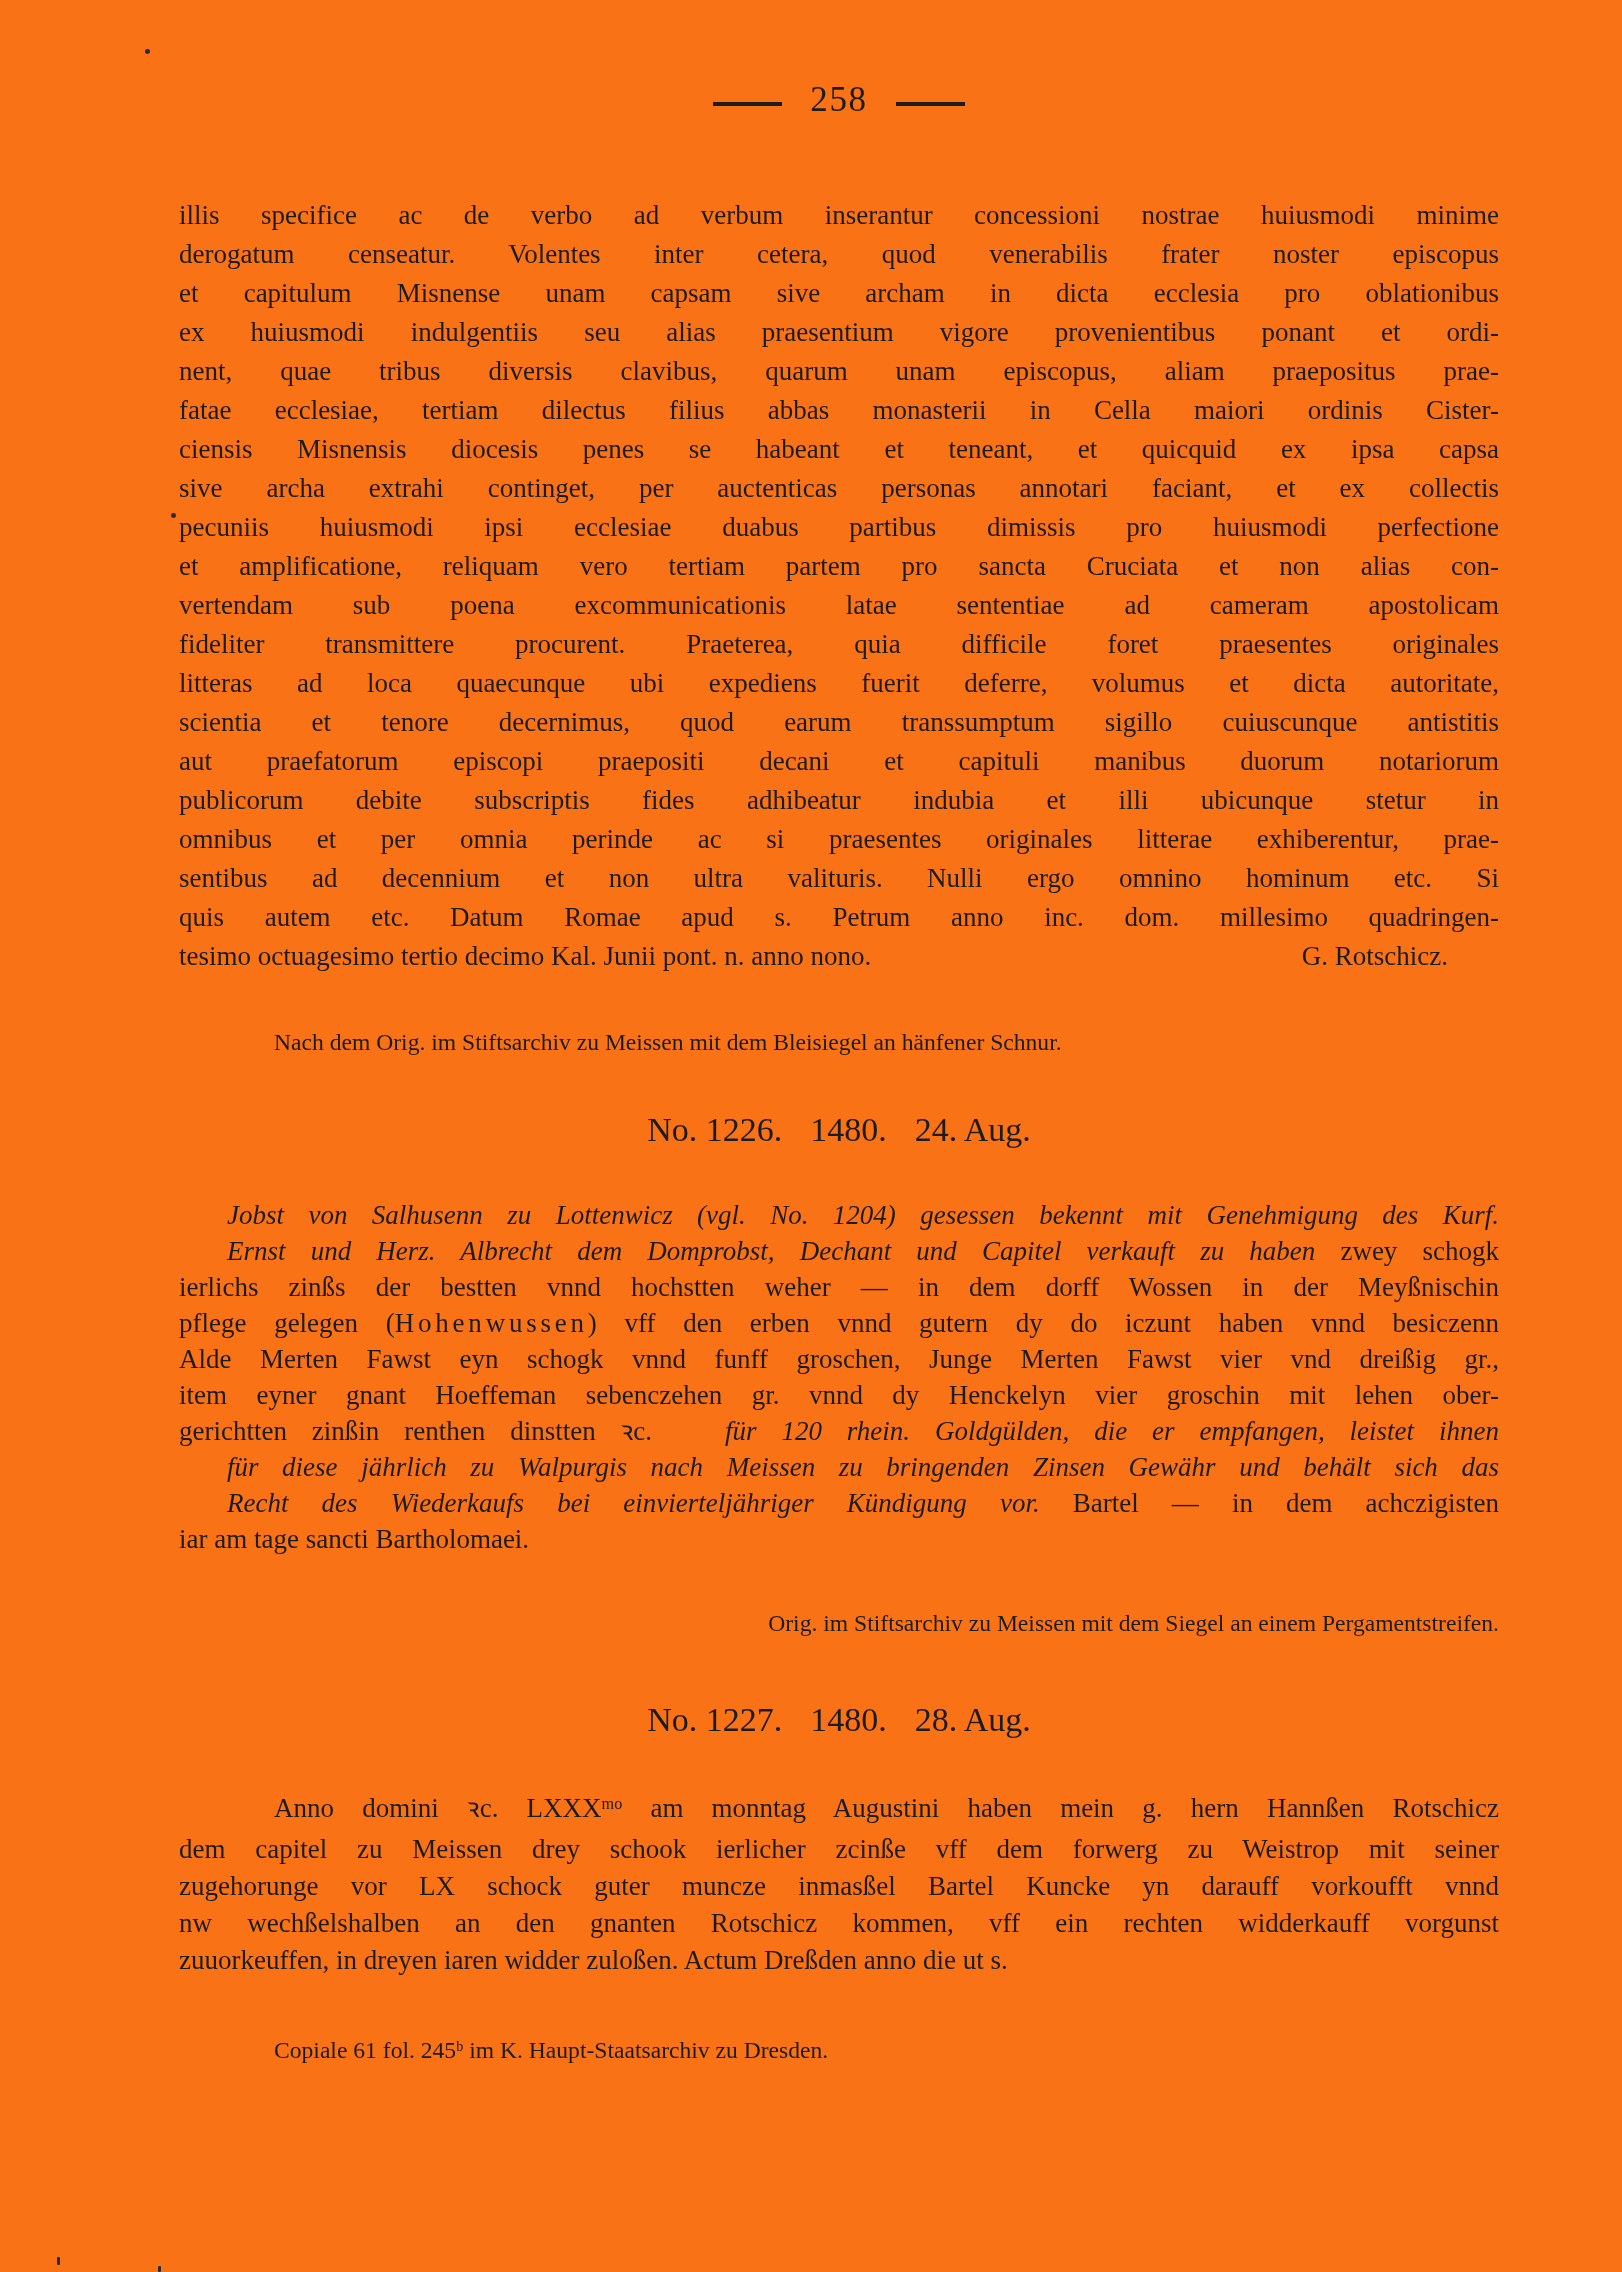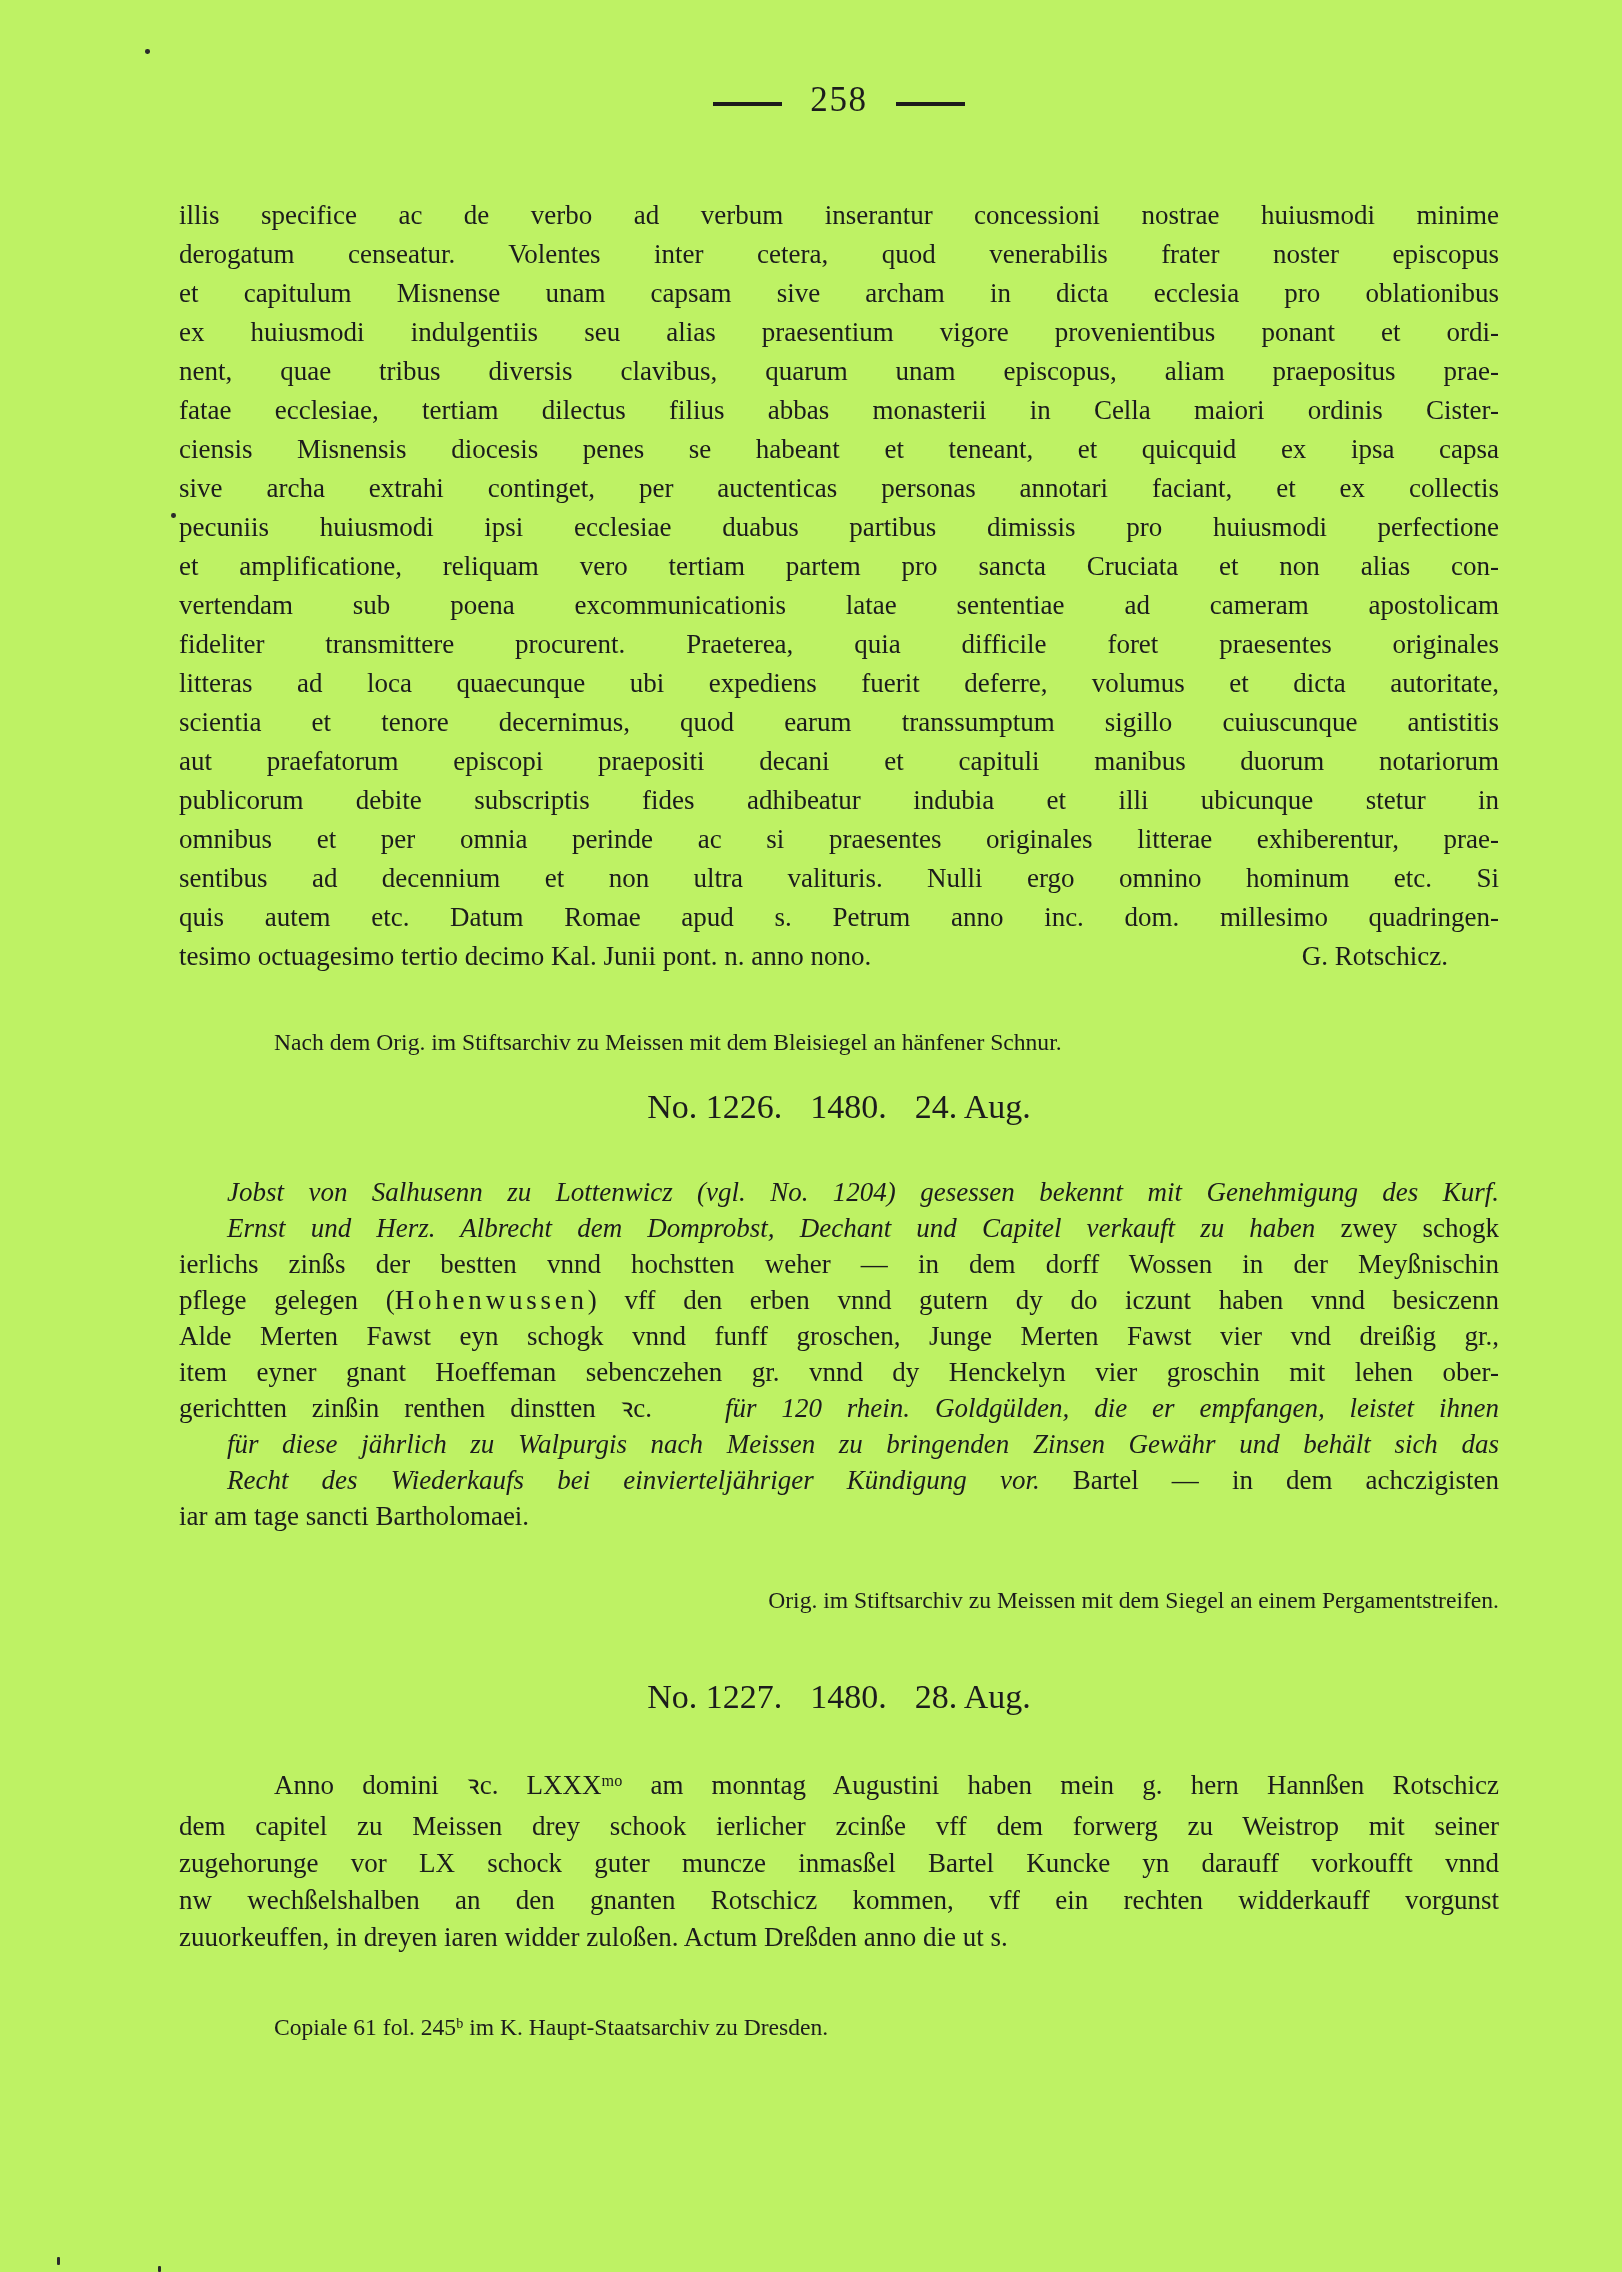--- a/index.html
+++ b/index.html
@@ -1,19 +1,19 @@
 <!DOCTYPE html>
 <html style="font-size:8.6px"><head>
 <meta charset="utf-8">
 <style>
   html,body{margin:0;padding:0;background:#ffffff;}
   .page{
     position:relative;
     width:1622px;height:2273px;
-    background:#bef264;
+    background:#f97316;
     color:#1c1c1c;
     font-family:"Liberation Serif","DejaVu Serif","DejaVu Sans",serif;
     overflow:hidden;
   }
   .content{position:absolute;left:179px;top:0;width:1320px;}
 
   
   .pagenum-row{margin-top:80px;text-align:center;font-size:35px;}
   .pagenum-row .num{letter-spacing:1.6px;}
   .rule{display:inline-block;width:69px;height:3.2px;background:#1c1c1c;vertical-align:middle;margin:0 28px 0 28px;position:relative;top:1.1px;}
@@ -23,21 +23,21 @@
   #para-latin{margin-top:76px;line-height:39px;}
   .line{text-align:justify;text-align-last:justify;}
   .lastline{text-align:left;text-align-last:left;}
   .sigline{display:flex;justify-content:space-between;align-items:center;padding-right:51px;line-height:39px;}
   .sig{font-size:27px;}
 
   
   .note{font-size:23.6px;margin-top:51px;padding-left:95px;line-height:30px;text-align:left;}
 
   
-  .heading{font-size:34px;text-align:center;margin-top:28px;line-height:43px;}
+  .heading{font-size:34px;text-align:center;margin-top:51px;line-height:43px;}
   .heading .hgap{display:inline-block;width:28px;}
 
   #para-1226{margin-top:46px;line-height:36px;}
   #para-1227{margin-top:49px;line-height:37px;}
   #para-1227 .line:first-child{text-indent:95px;}
   #note-2{margin-top:51px;text-align:right;}
   #heading-1227{margin-top:60px;}
   #note-3{margin-top:56px;}
 
   .it{font-style:italic;margin-left:48px;}

